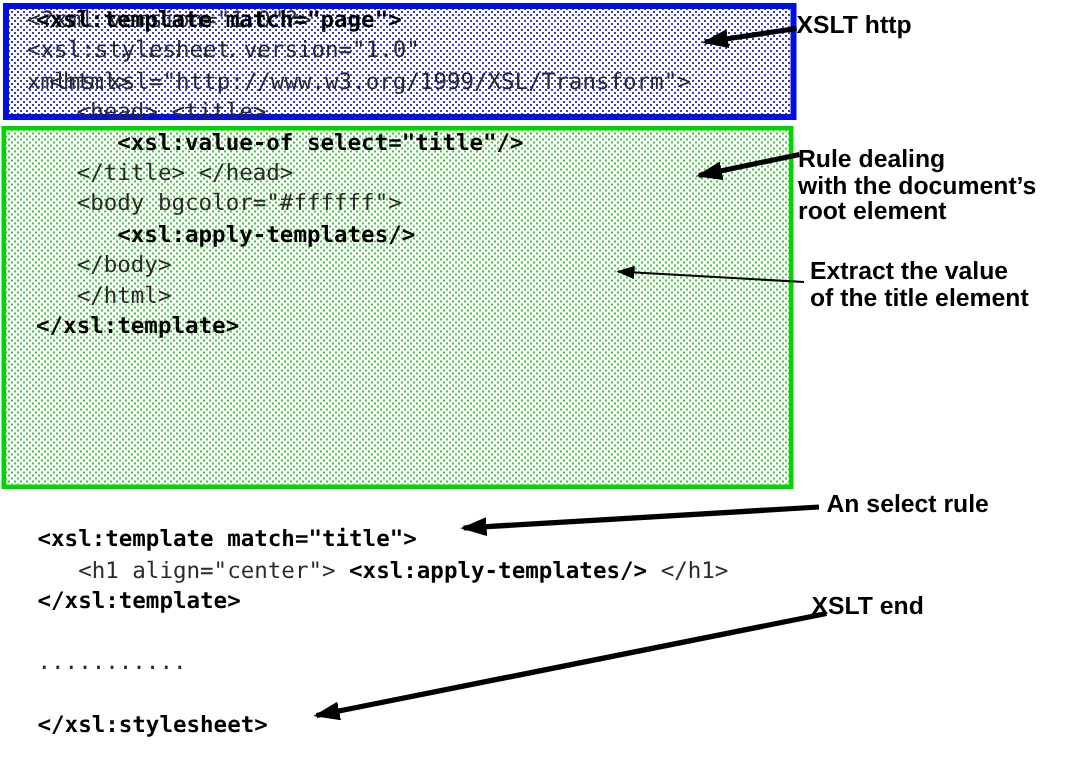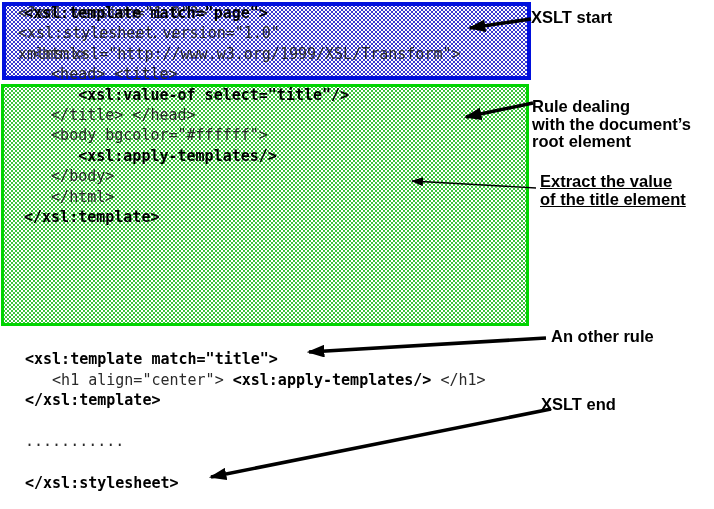--- a/index.html
+++ b/index.html
@@ -43,21 +43,21 @@
   #template-page-code{left:24px;top:3px;}
   #template-title-code{left:25px;top:349px;line-height:20.6px;}
   .label{
     position:absolute;
     font-family:"Liberation Sans",sans-serif;
     font-weight:bold;color:var(--label-text,#000000);
     font-size:16.5px;line-height:17.5px;white-space:pre-line;
   }
   #label-xslt-start{left:531px;top:9px;}
   #label-rule-root{left:532px;top:98px;}
-  #label-extract-title{left:540px;top:173px;text-decoration:underline;}
+  #label-extract-title{left:540px;top:173px;}
   #label-another-rule{left:551px;top:328px;}
   #label-xslt-end{left:541px;top:396px;}
   svg.overlay{position:absolute;left:0;top:0;pointer-events:none;}
 </style>
 </head>
 <body>
 
 <div class="codebox box-blue"></div>
 <pre class="code" id="prolog-code"><span>&lt;?xml version="1.0"?&gt;</span>
 <span>&lt;xsl:stylesheet version="1.0"</span>
@@ -80,27 +80,27 @@
 
 <pre class="code" id="template-title-code"><span class="b">&lt;xsl:template match="title"&gt;</span>
 <span>   &lt;h1 align="center"&gt; </span><span class="b">&lt;xsl:apply-templates/&gt;</span><span> &lt;/h1&gt;</span>
 <span class="b">&lt;/xsl:template&gt;</span>
 
 <span>...........</span>
 
 <span class="b">&lt;/xsl:stylesheet&gt;</span>
 </pre>
 
-<div class="label" id="label-xslt-start">XSLT start</div>
+<div class="label" id="label-xslt-start">XSLT http</div>
 <div class="label" id="label-rule-root">Rule dealing
 with the document’s
 root element</div>
 <div class="label" id="label-extract-title">Extract the value
 of the title element</div>
-<div class="label" id="label-another-rule">An other rule</div>
+<div class="label" id="label-another-rule">An select rule</div>
 <div class="label" id="label-xslt-end">XSLT end</div>
 
 <svg class="overlay" width="714" height="509" viewBox="0 0 714 509">
   <defs>
     <marker id="ah" markerWidth="5" markerHeight="3.6" refX="4.4" refY="1.8" orient="auto" markerUnits="strokeWidth">
       <path d="M0,0 L5,1.8 L0,3.6 z" fill="#000"></path>
     </marker>
     <marker id="ah-thin" markerWidth="12" markerHeight="9" refX="11" refY="4.5" orient="auto" markerUnits="userSpaceOnUse">
       <path d="M0,0 L12,4.5 L0,9 z" fill="#000"></path>
     </marker>

